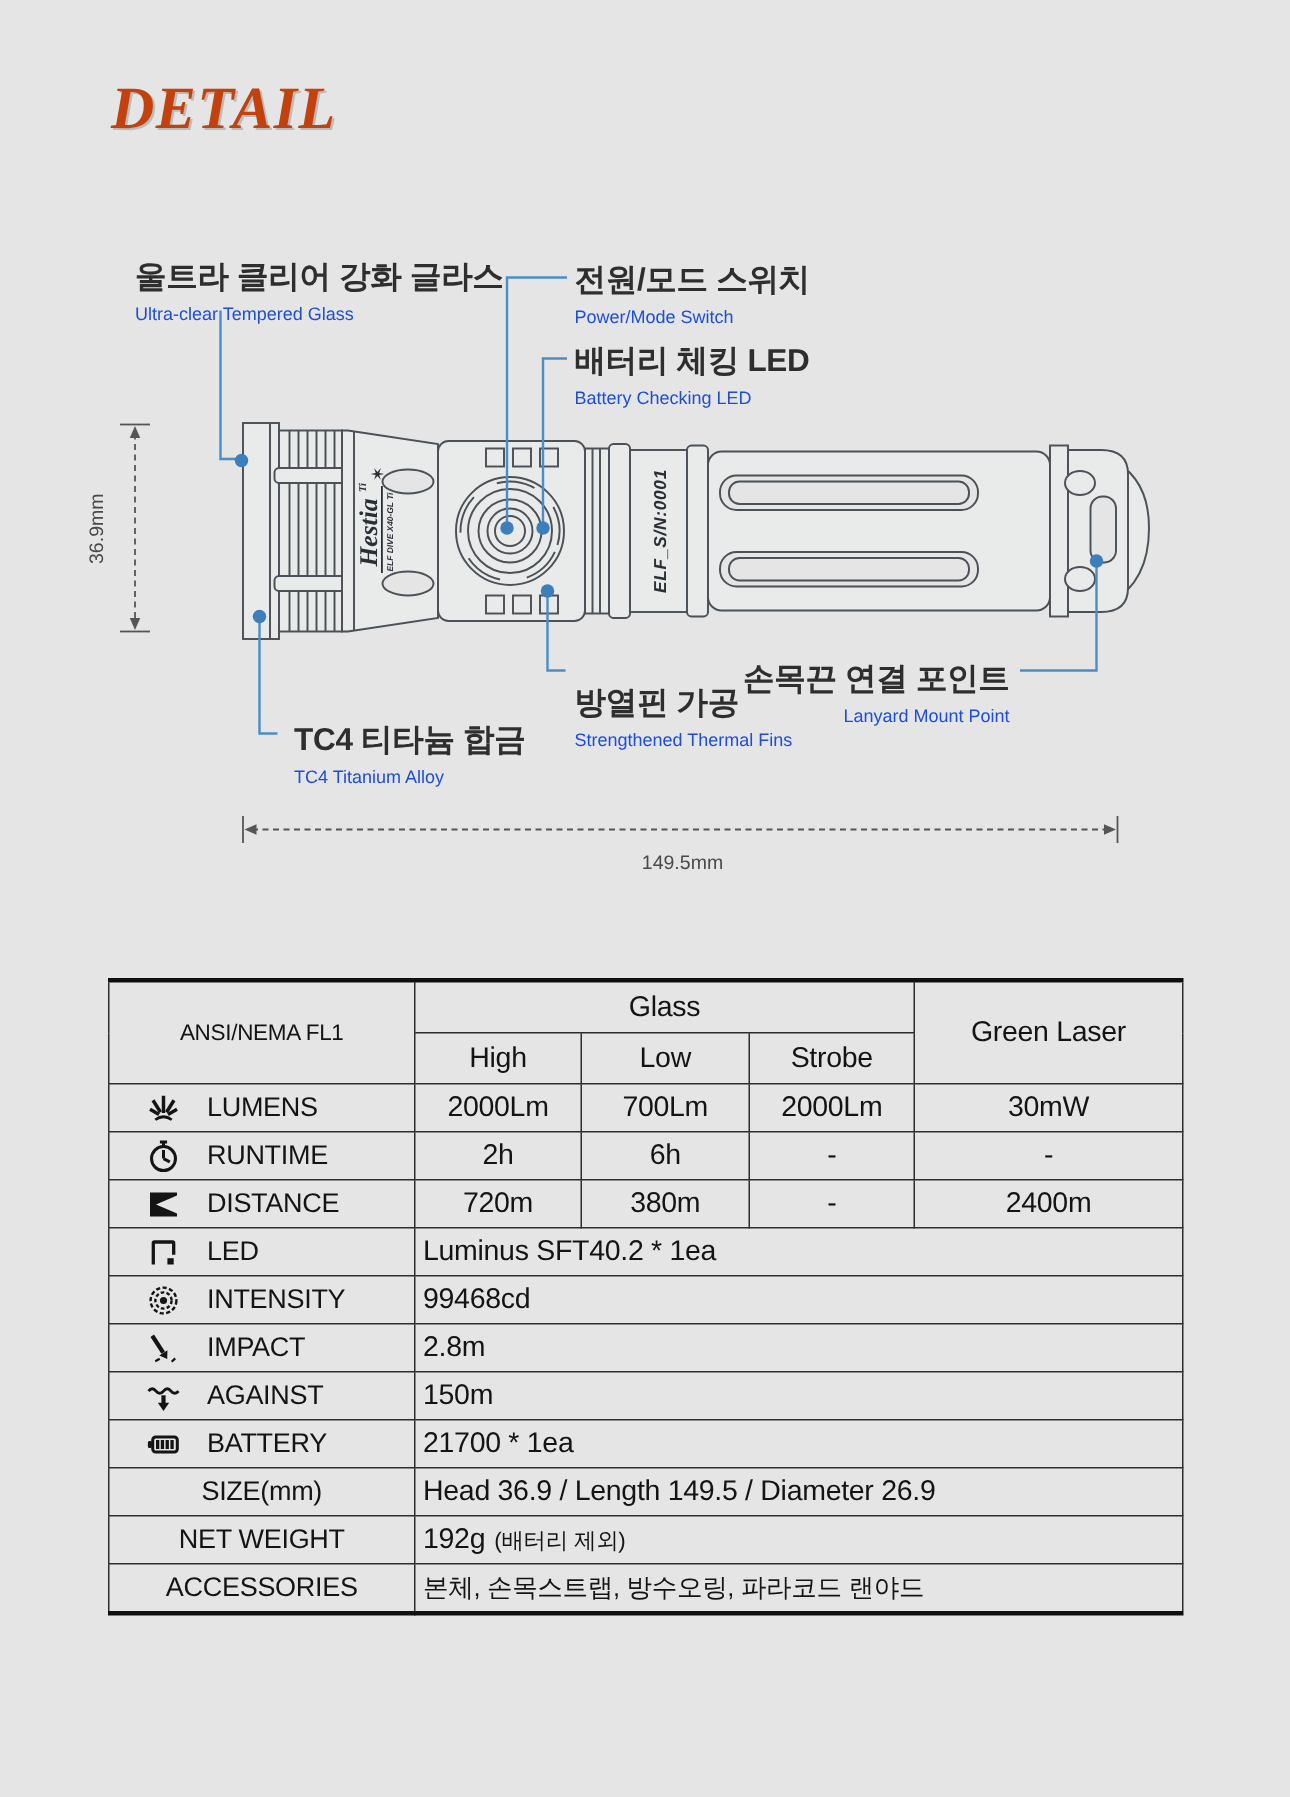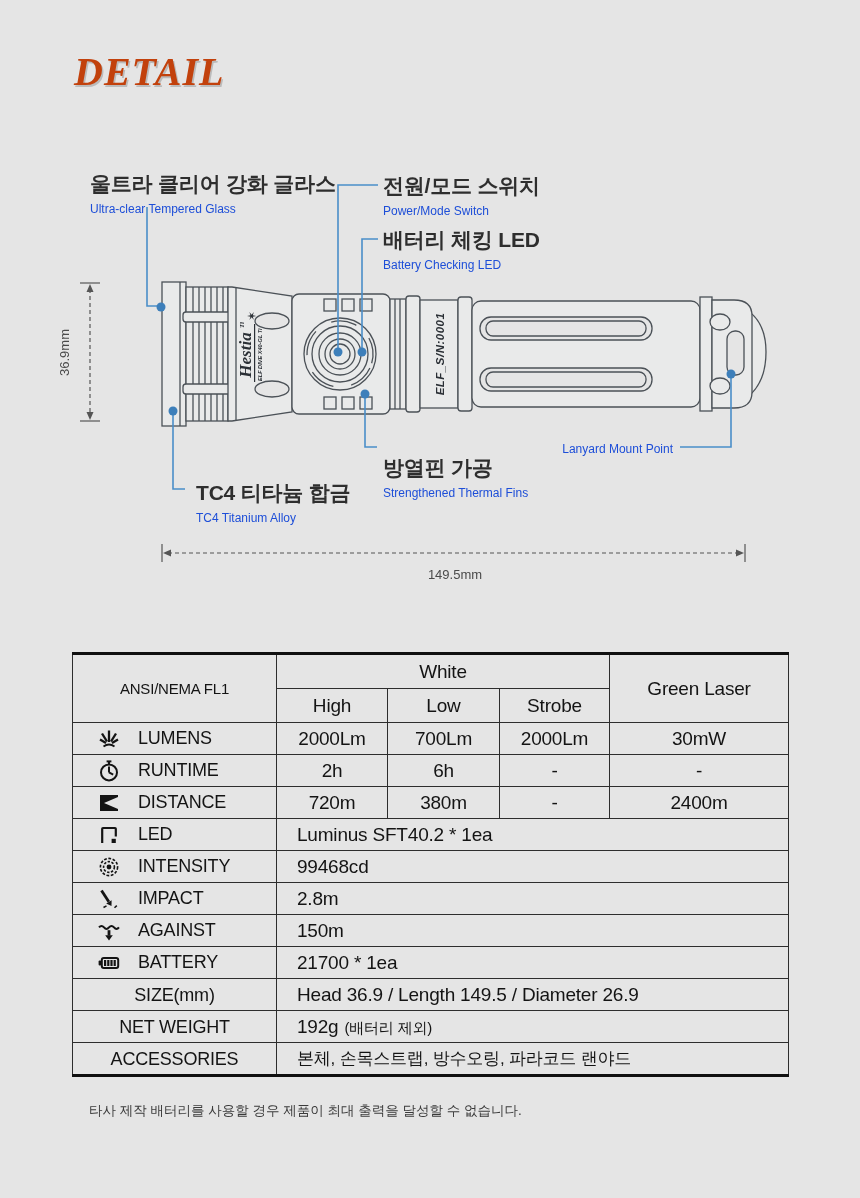--- a/index.html
+++ b/index.html
@@ -28,21 +28,21 @@
     border-top:3px solid #101010;border-bottom:3px solid #101010;}
   .spec td{
     border:1px solid #2d2d2d;
     font-size:19px;color:#141414;text-align:center;vertical-align:middle;
     padding:0;height:31px;letter-spacing:-0.2px;
   }
   .spec tr.hdr td{height:33px;}
   .spec .lblflex{display:flex;align-items:center;gap:13px;padding-left:20px;}
   .spec .icon{width:32px;display:inline-flex;justify-content:center;align-items:center;}
   .spec .lbltxt{font-size:18px;}
-  .spec .val-left{text-align:left;padding-left:20px;}
+  .spec .val-left{text-align:left;padding-left:5px;}
   .spec .sub{font-size:15px;margin-left:6px;}
   .foot{left:72px;top:1100px;width:748px;font-size:13.5px;color:#3a3a3a;line-height:1.7;}
   .foot .l2{padding-left:17px;}
   svg text{font-family:"Liberation Sans", sans-serif;}
   svg .logo-main{font-family:"Liberation Serif", serif;font-style:italic;font-weight:bold;}
 </style>
 </head>
 <body>
 
 <div class="abs title">DETAIL</div>
@@ -163,20 +163,21 @@
 </div>
 <div class="abs callout" style="left:383px;top:226px;">
   <span class="kr">배터리 체킹 LED</span>
   <span class="en">Battery Checking LED</span>
 </div>
 <div class="abs callout" style="left:383px;top:454px;">
   <span class="kr">방열핀 가공</span>
   <span class="en">Strengthened Thermal Fins</span>
 </div>
 <div class="abs callout right" style="left:413px;top:438px;width:260px;">
+  <span class="kr">손목끈 연결 포인트</span>
   <span class="en">Lanyard Mount Point</span>
 </div>
 <div class="abs callout" style="left:196px;top:479px;">
   <span class="kr">TC4 티타늄 합금</span>
   <span class="en">TC4 Titanium Alloy</span>
 </div>
 
 <div class="abs dim-label rot" style="left:24px;top:345px;width:80px;">36.9mm</div>
 <div class="abs dim-label" style="left:370px;top:567px;width:170px;">149.5mm</div>
 
@@ -185,21 +186,21 @@
   <colgroup>
         <col style="width:204px">
         <col style="width:111px">
         <col style="width:112px">
         <col style="width:110px">
         <col style="width:179px">
       </colgroup>
   <tbody>
         <tr class="hdr">
     <td rowspan="2" style="font-size:15px;">ANSI/NEMA FL1</td>
-    <td colspan="3">White</td>
+    <td colspan="3">Glass</td>
     <td rowspan="2">Green Laser</td>
   </tr>
   <tr class="hdr">
     <td>High</td>
     <td>Low</td>
     <td>Strobe</td>
   </tr>
 
   <tr>
     <td>
@@ -356,14 +357,13 @@
 
   <tr>
     <td><span class="lbltxt">ACCESSORIES</span></td>
     <td colspan="4" class="val-left" style="font-size:17px;">본체, 손목스트랩, 방수오링, 파라코드 랜야드</td>
   </tr>
 </tbody>
     </table>
 </div>
 
 <div class="abs foot">
-  <div class="l2">타사 제작 배터리를 사용할 경우 제품이 최대 출력을 달성할 수 없습니다.</div>
 </div>
 
 </body></html>

